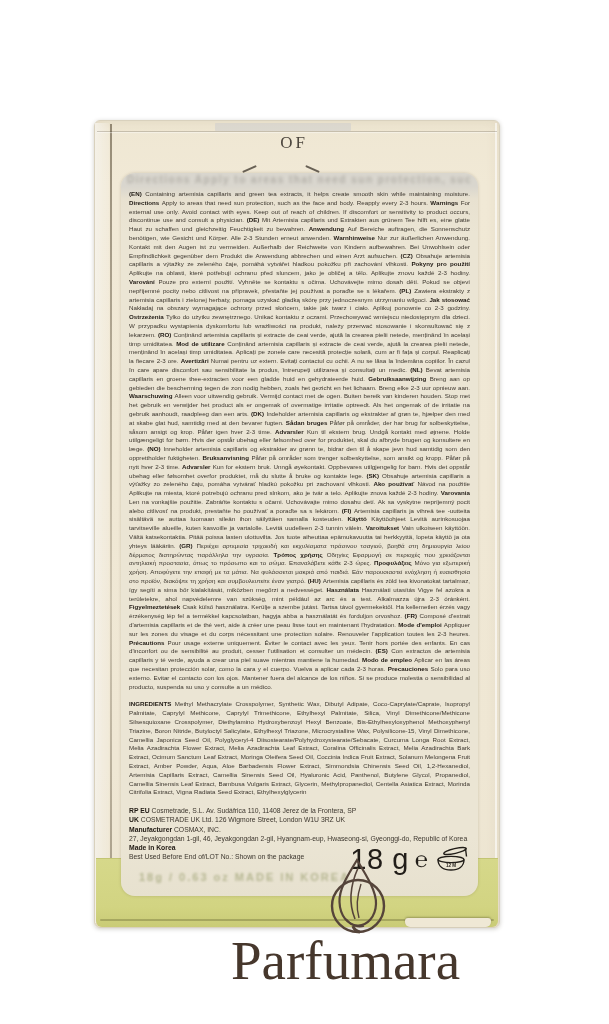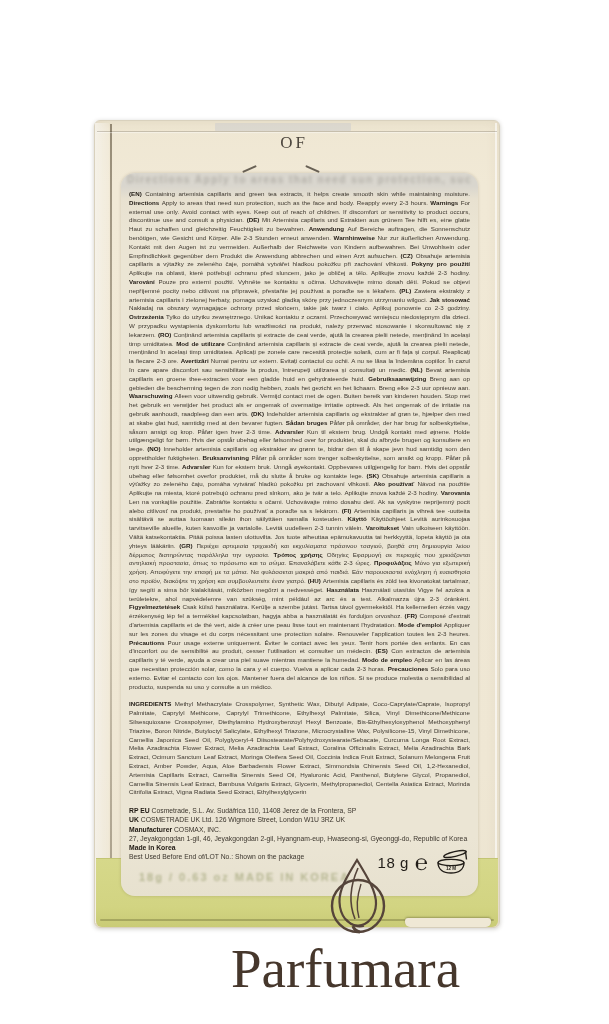--- a/index.html
+++ b/index.html
@@ -51,33 +51,33 @@
   .label-text{position:absolute;left:8px;right:8px;top:17px;color:#3c362e;}
   .usage,.ingredients{font-size:6.2px;line-height:8.8px;text-align:justify;
        word-spacing:.3px;}
   .ingredients{margin-top:9px;}
   .address{margin-top:9px;font-size:6.8px;line-height:9.2px;text-align:left;}
   .b{font-weight:bold;color:#201a14;}
 
   
   .weight-row{position:absolute;right:8px;bottom:20px;display:flex;align-items:center;
        gap:6px;color:#211d18;}
-  .weight{font-size:15px;letter-spacing:.5px;margin-left:27px;}
+  .weight{font-size:29px;letter-spacing:.5px;margin-left:27px;}
   .esign{font-size:22px;line-height:20px;}
   .pao{width:36px;height:27px;}
   .pao *{stroke:#211d18;fill:none;stroke-width:1.4;}
   .pao text{stroke:none;fill:#211d18;font-family:"Liberation Sans",sans-serif;
        font-size:4.6px;font-weight:bold;}
 
   
   .leaf{position:absolute;left:327px;top:856px;width:62px;height:78px;}
   .leaf *{stroke:#55443a;fill:none;}
   .brand-name{position:absolute;left:231px;top:929px;
        font-family:"Liberation Serif",serif;font-size:55px;color:#46372c;
-       letter-spacing:0px;margin-top:8px;}
+       letter-spacing:0px;}
 </style>
 </head>
 <body>
 
 <div class="page">
 
   <div class="box">
     <div class="left-sliver"></div>
     <div class="left-crease"></div>
     <div class="right-edge"></div>

